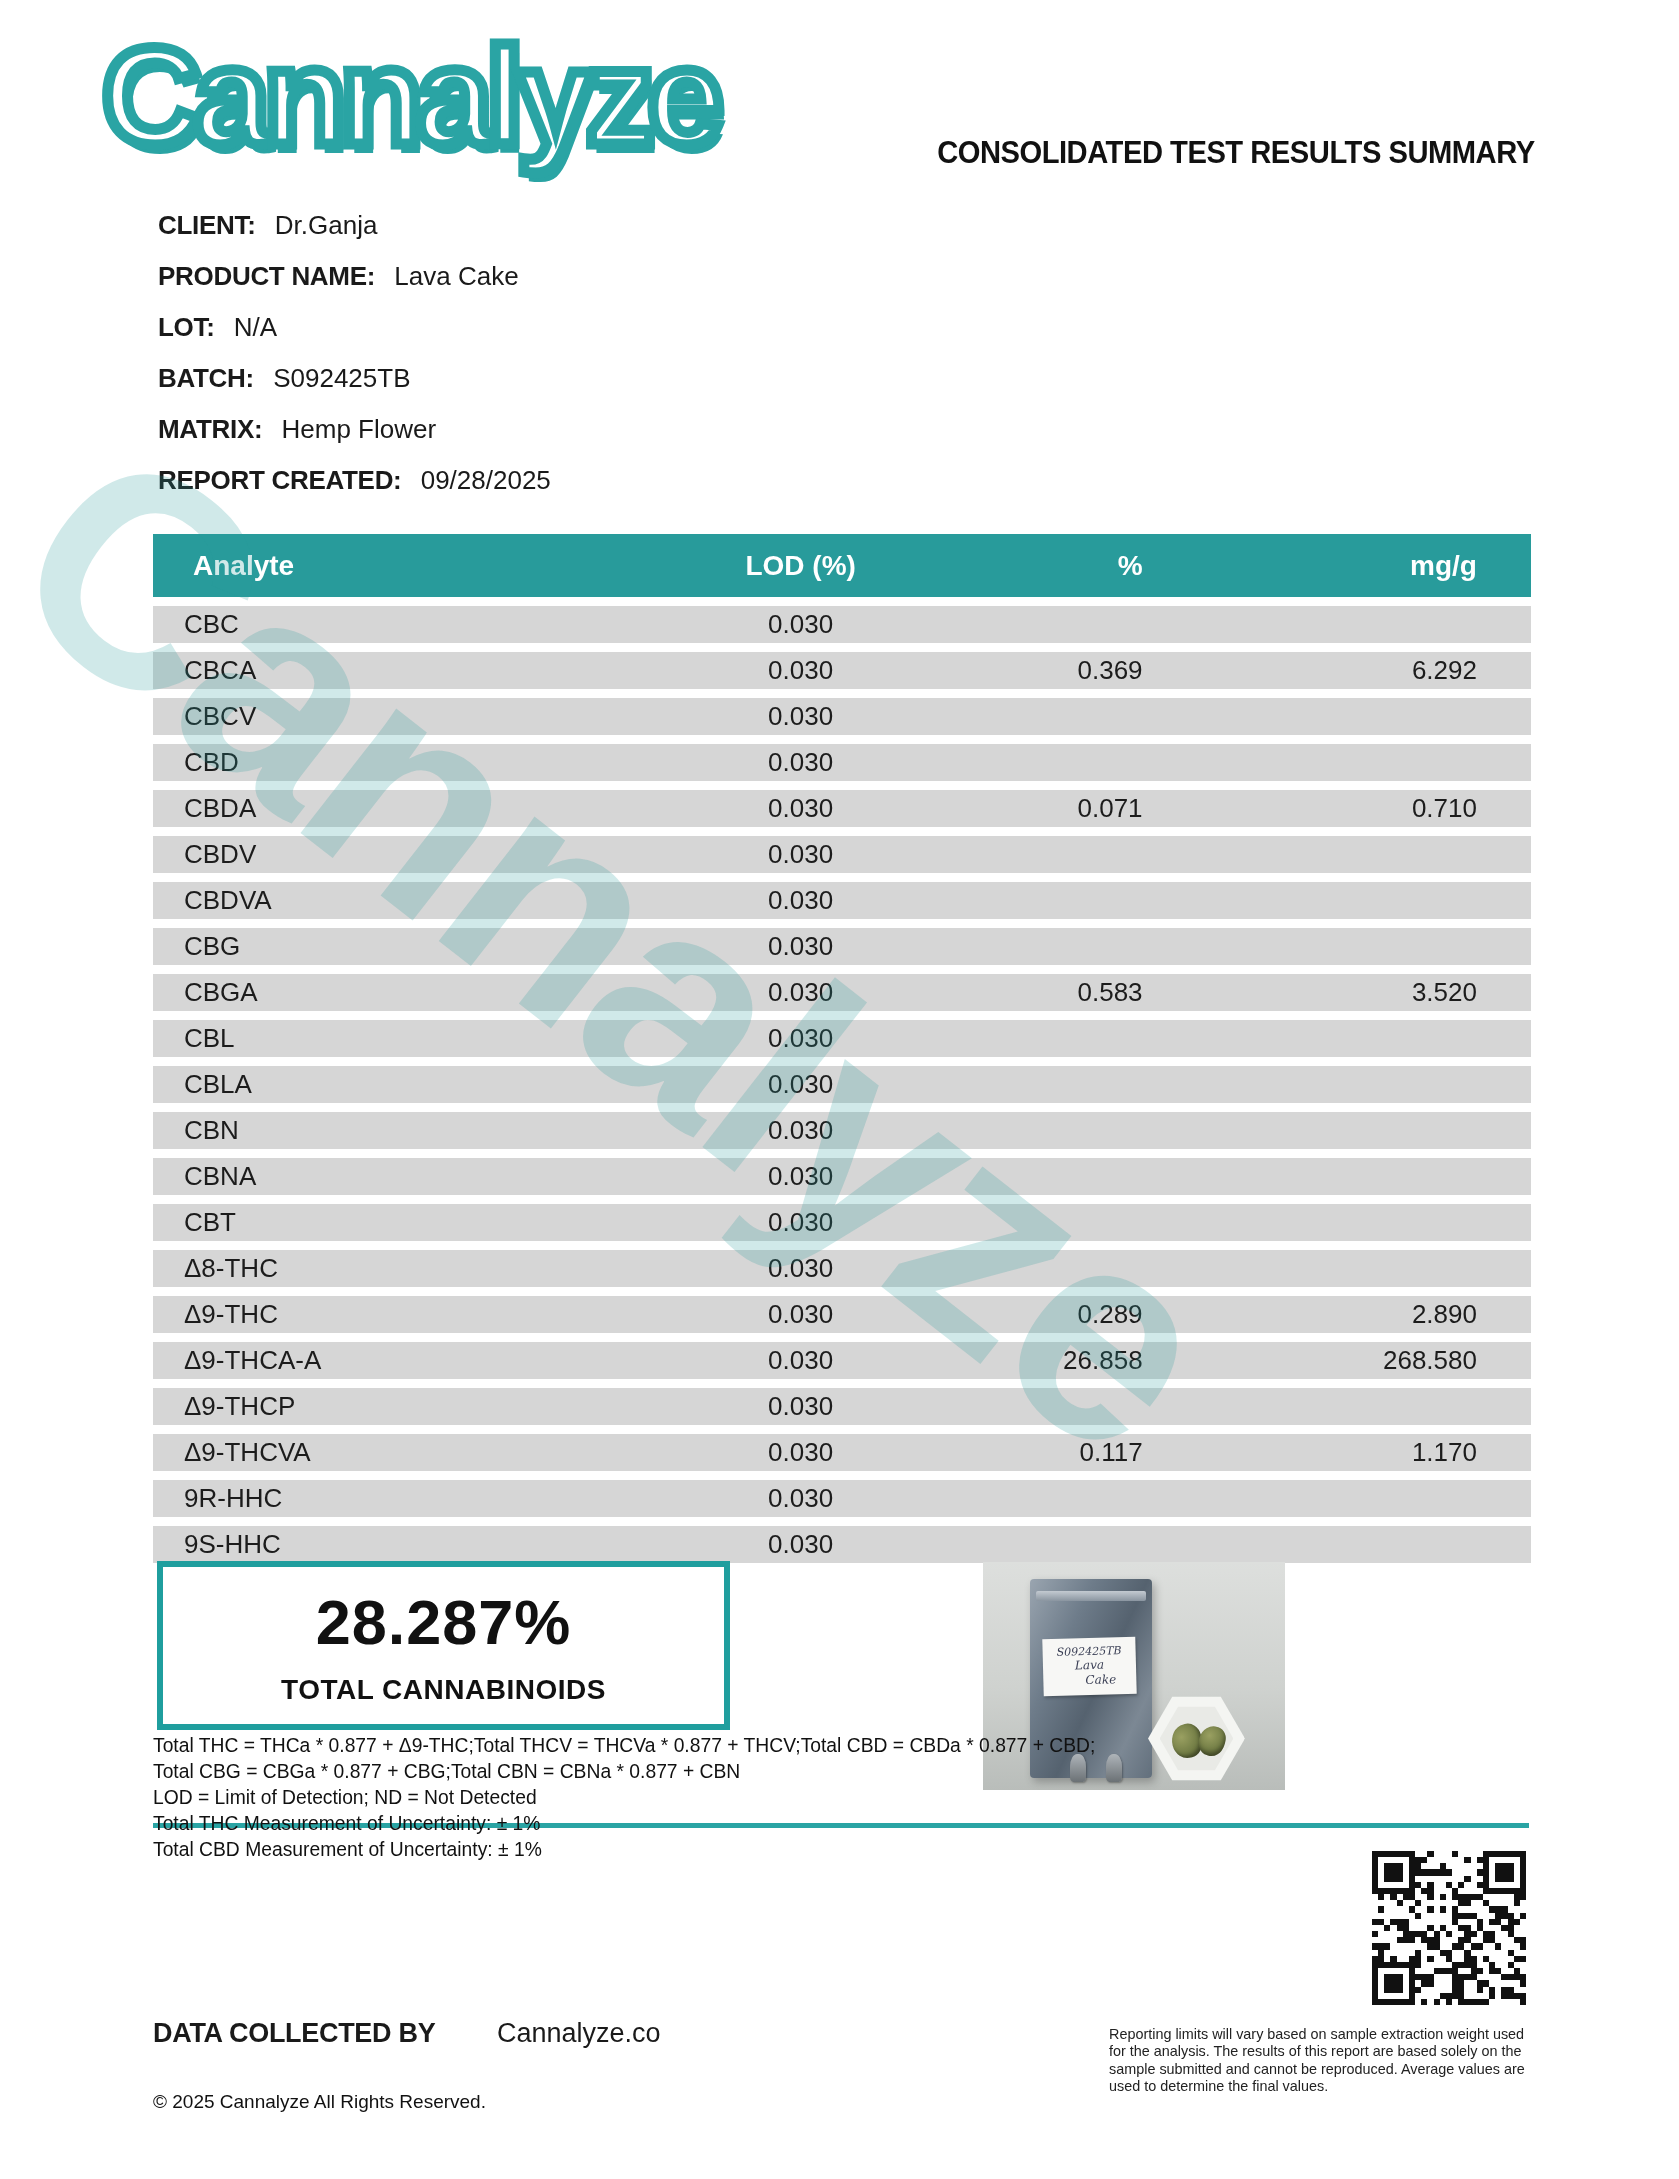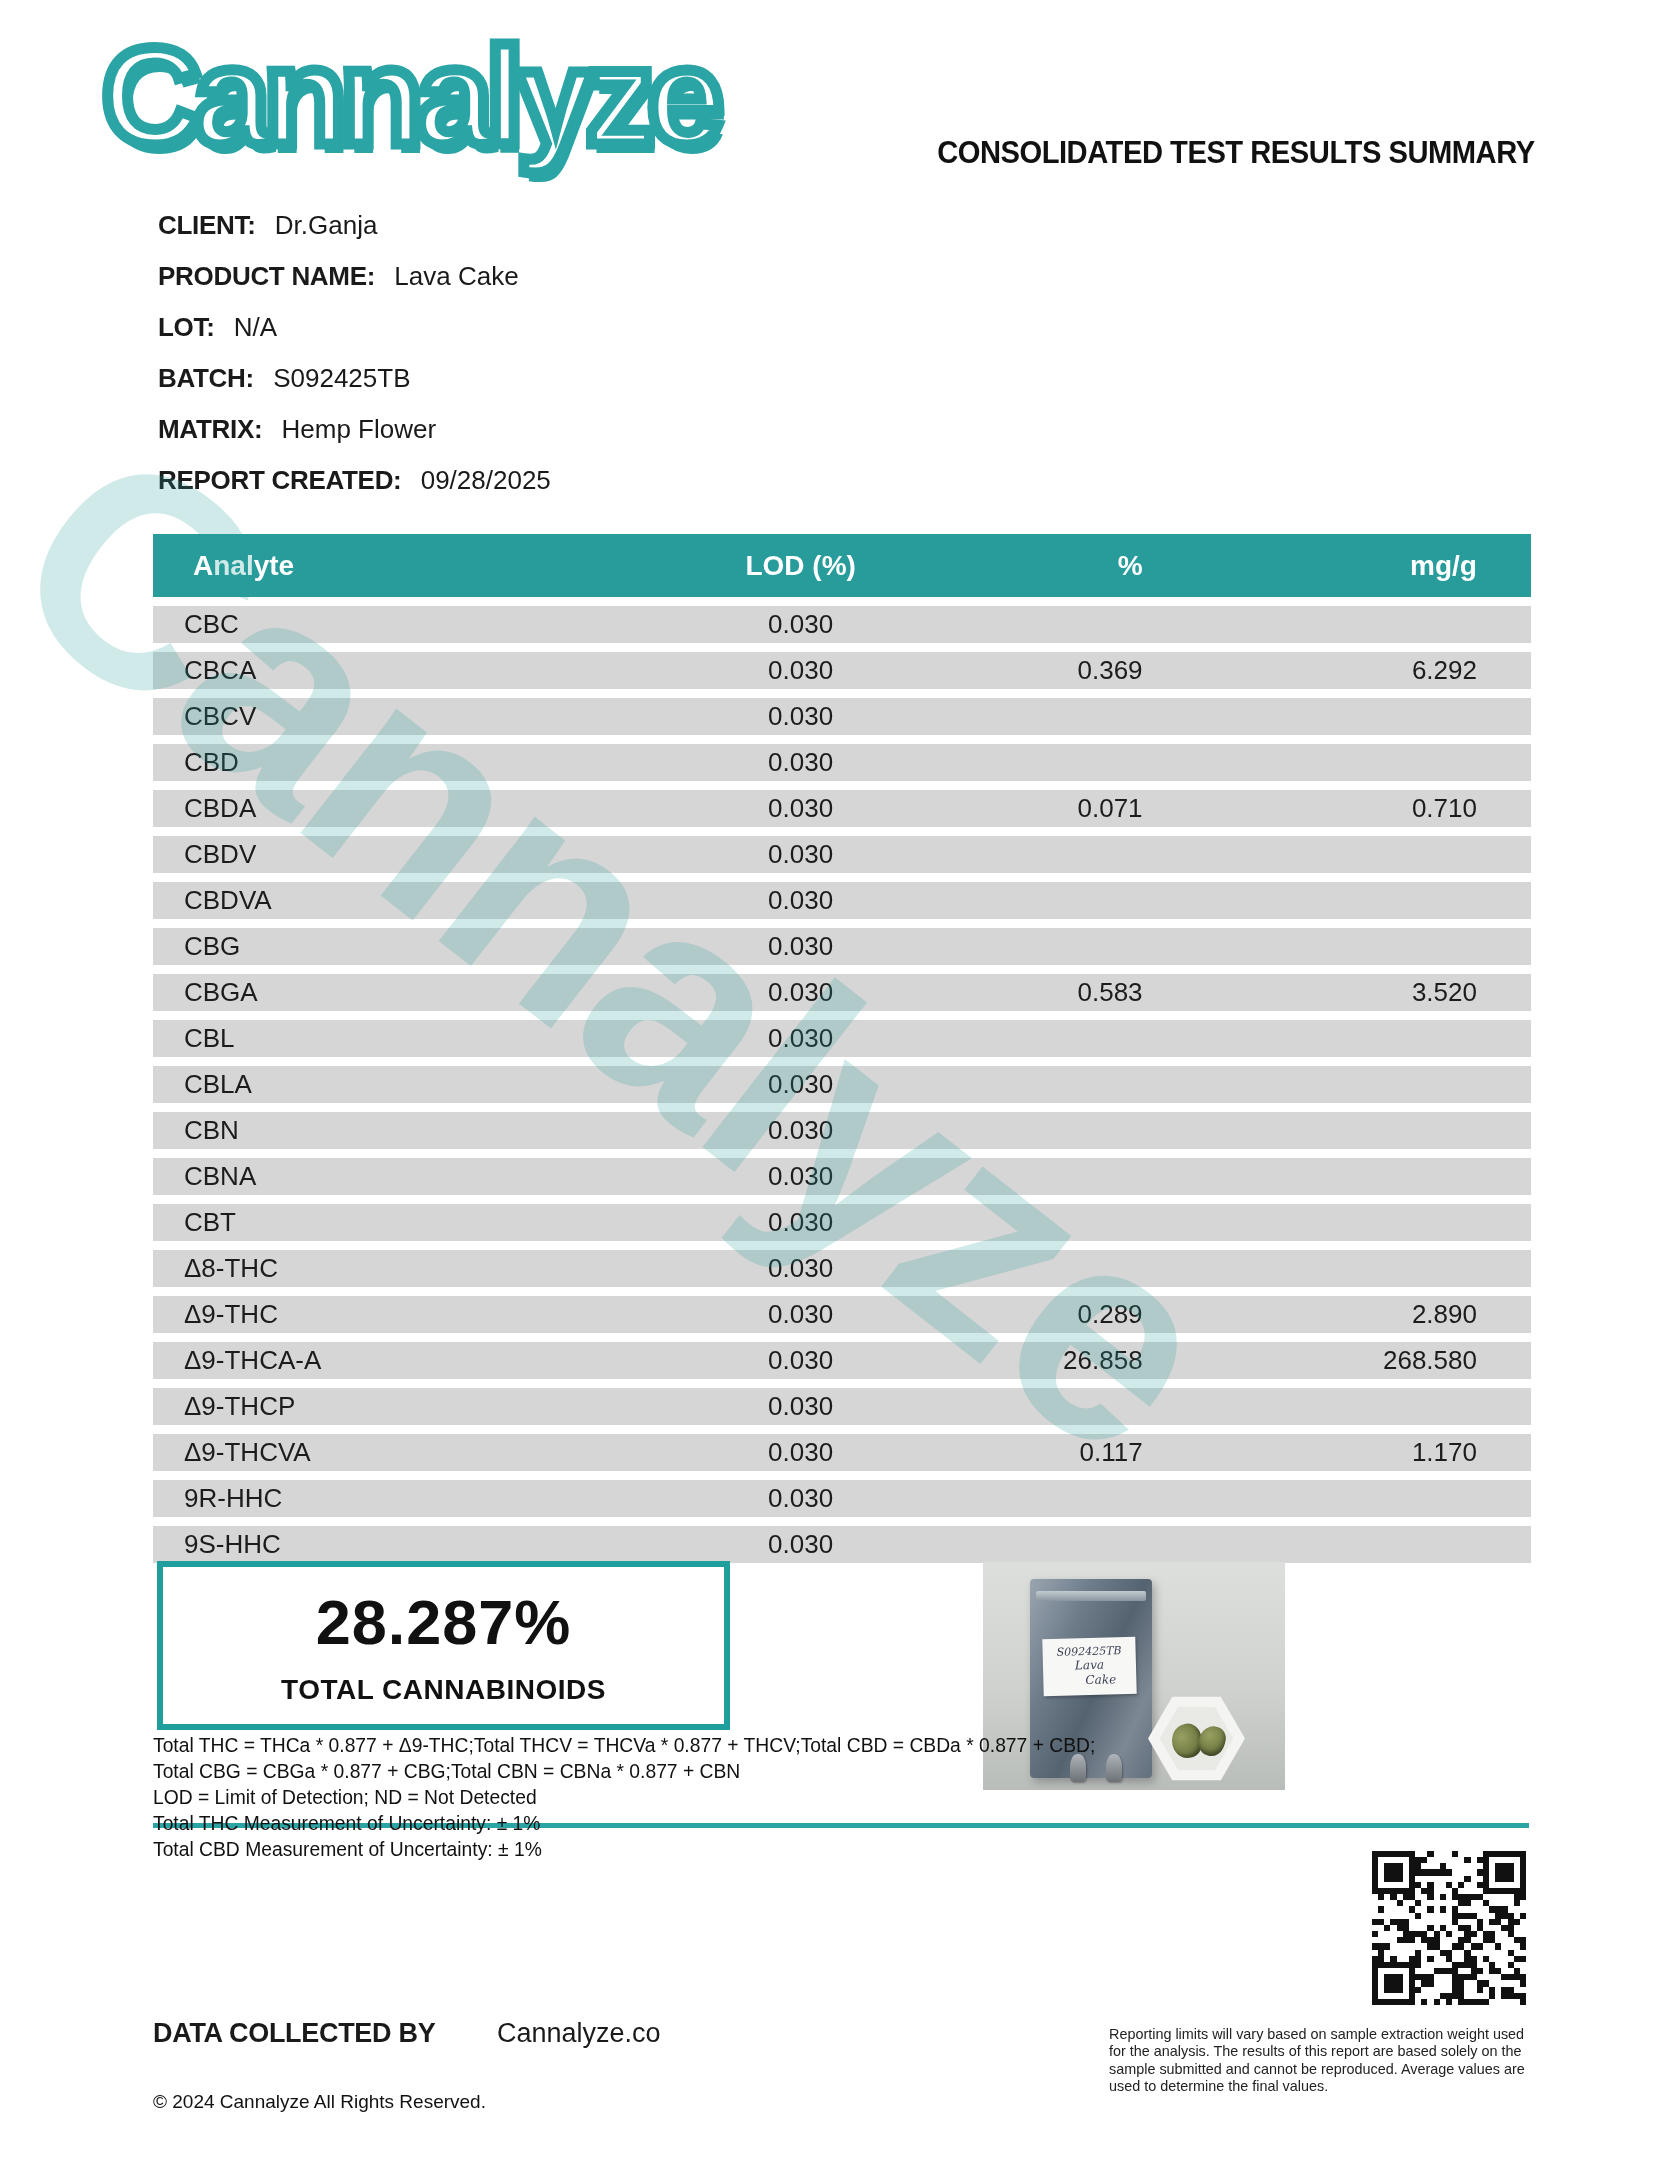--- a/index.html
+++ b/index.html
@@ -301,16 +301,16 @@
       </svg>
     </div>
 
   <div class="disclaimer">Reporting limits will vary based on sample extraction weight used for the analysis. The results of this report are based solely on the sample submitted and cannot be reproduced. Average values are used to determine the final values.</div>
 
   <div class="collected">
     <span class="lbl">DATA COLLECTED BY</span>
     <span class="val">Cannalyze.co</span>
   </div>
 
-  <div class="copyright">© 2024 Cannalyze All Rights Reserved.</div>
+  <div class="copyright">© 2025 Cannalyze All Rights Reserved.</div>
 
 </div>
 
 
 </body></html>

